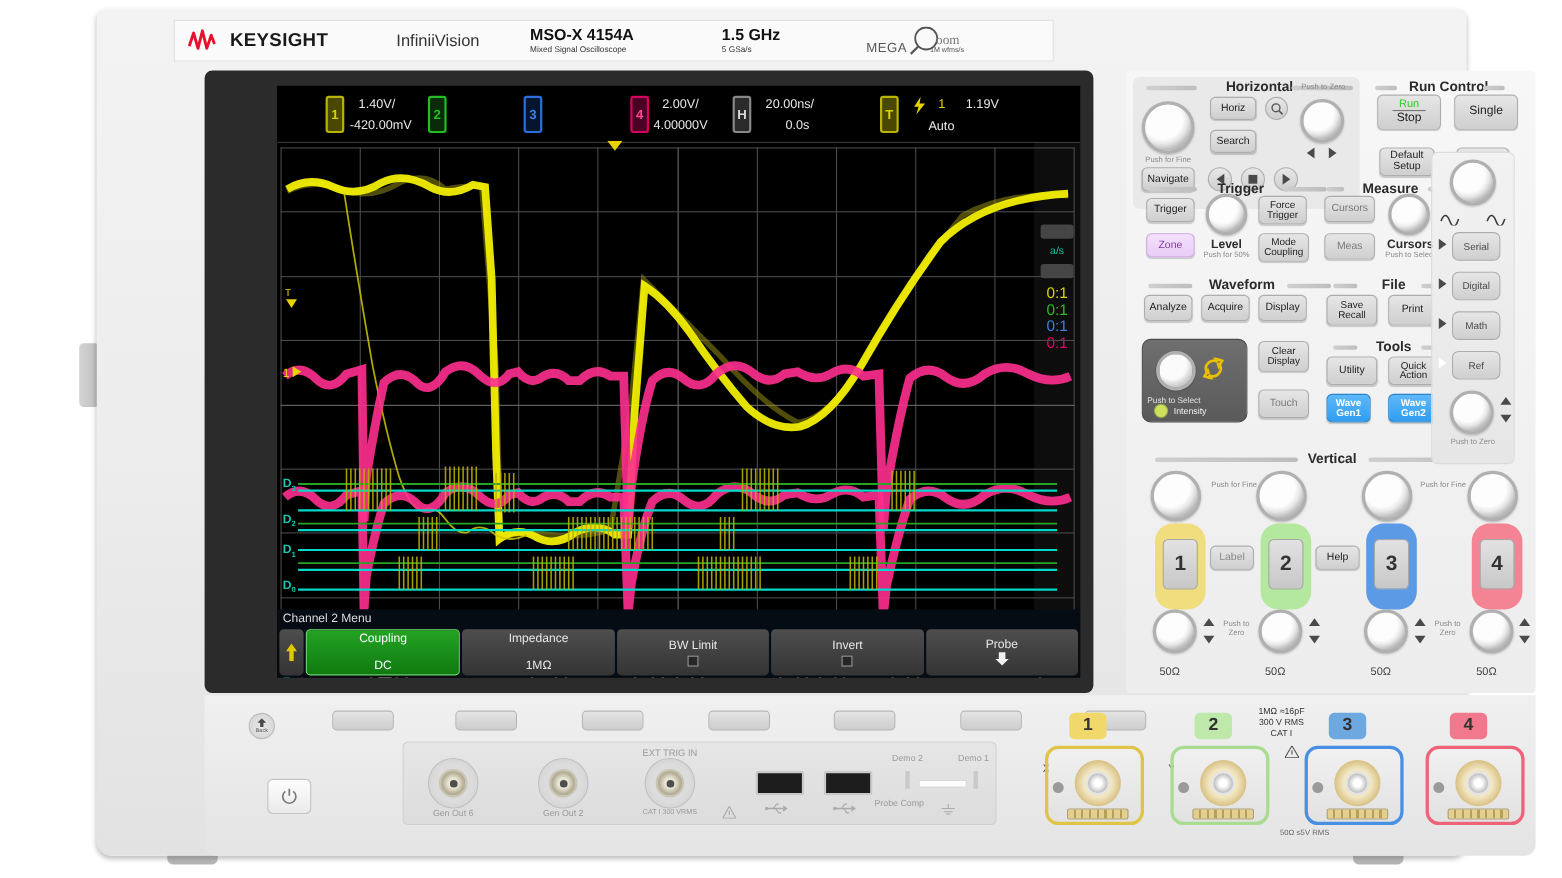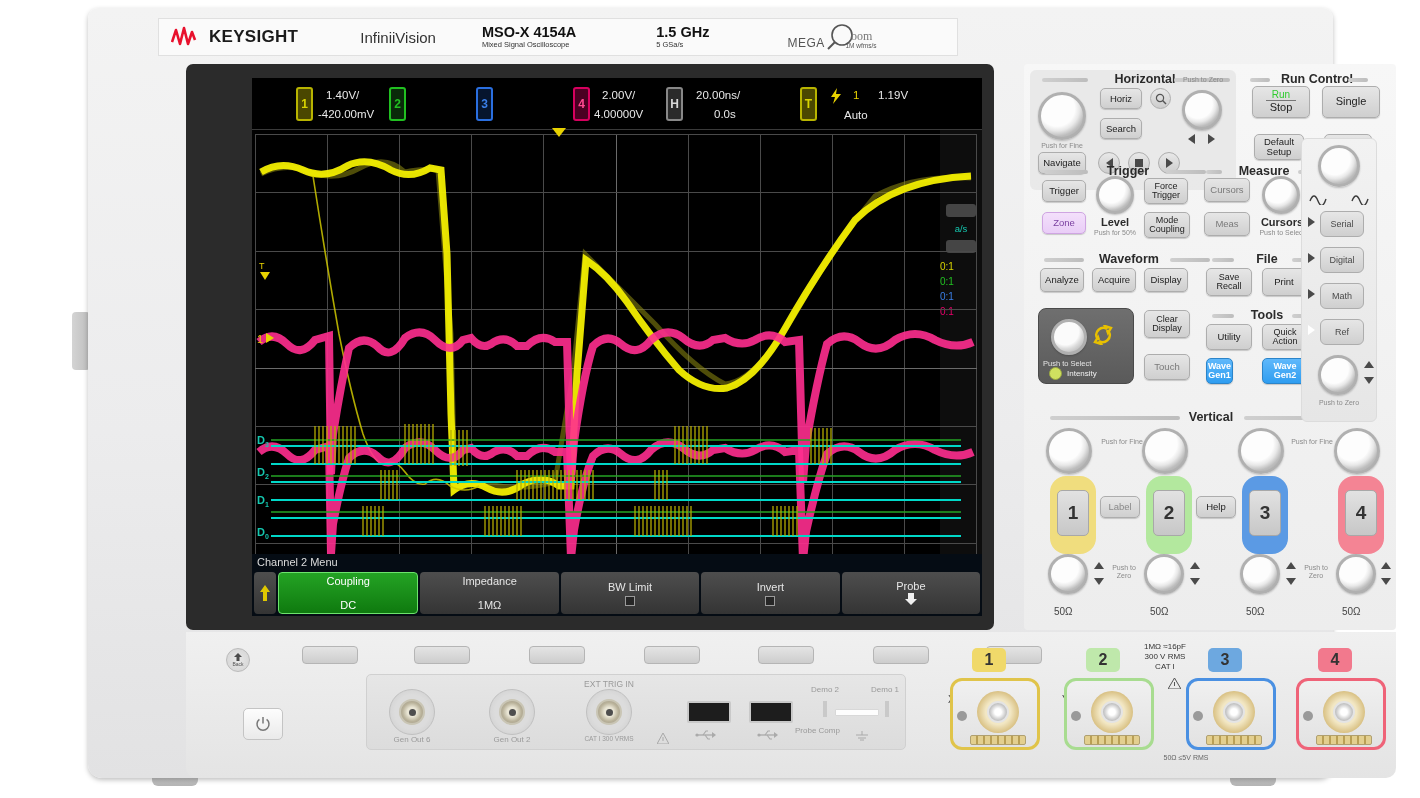--- a/index.html
+++ b/index.html
@@ -118,21 +118,21 @@
   
   #sidebar {
     position: absolute; right: 0; top: 52px; width: 42px; height: 472px;
     background: #0d0d0d;
   }
   .sb-pill {
     margin: 6px auto; width: 30px; height: 13px;
     background: #454545; border-radius: 3px;
   }
   .sb-rate { font-size: 9.5px; color: #15c8b0; text-align:center; }
-  .sb-probe { font-size: 10px; text-align: left; line-height: 15px; }
+  .sb-probe { font-size: 14px; text-align: center; line-height: 15px; }
 
   
   .mi {
     position: absolute; right: 4px; width: 32px; height: 30px;
     border-radius: 4px; display:flex; align-items:center; justify-content:center;
   }
 
   
   #softarea {
     position: absolute; left: 0; bottom: 0; width: 730px; height: 62px;
@@ -705,21 +705,21 @@
     </div>
     <div class="btn" style="left:238px;top:204px;width:44px;height:28px">Print</div>
 
     <div class="grp-line" style="left:188px;top:250px;width:22px"></div>
     <div class="grp-title" style="left:214px;top:244px;width:58px">Tools</div>
     <div class="grp-line" style="left:268px;top:250px;width:22px"></div>
     <div class="btn" style="left:182px;top:260px;width:46px;height:26px">Utility</div>
     <div class="btn" style="left:238px;top:260px;width:46px;height:26px;flex-direction:column">
       <span style="font-size:9px;line-height:1.05">Quick Action</span>
     </div>
-    <div class="btn blue" style="left:182px;top:294px;width:27px;height:26px;flex-direction:column">
+    <div class="btn blue" style="left:182px;top:294px;width:40px;height:26px;flex-direction:column">
       <span style="font-size:9px;line-height:1.05">Wave Gen1</span>
     </div>
     <div class="btn blue" style="left:238px;top:294px;width:46px;height:26px;flex-direction:column">
       <span style="font-size:9px;line-height:1.05">Wave Gen2</span>
     </div>
 
     <div class="grp-line" style="left:26px;top:352px;width:130px"></div>
     <div class="grp-title" style="left:150px;top:346px;width:74px">Vertical</div>
     <div class="grp-line" style="left:220px;top:352px;width:130px"></div>
 

